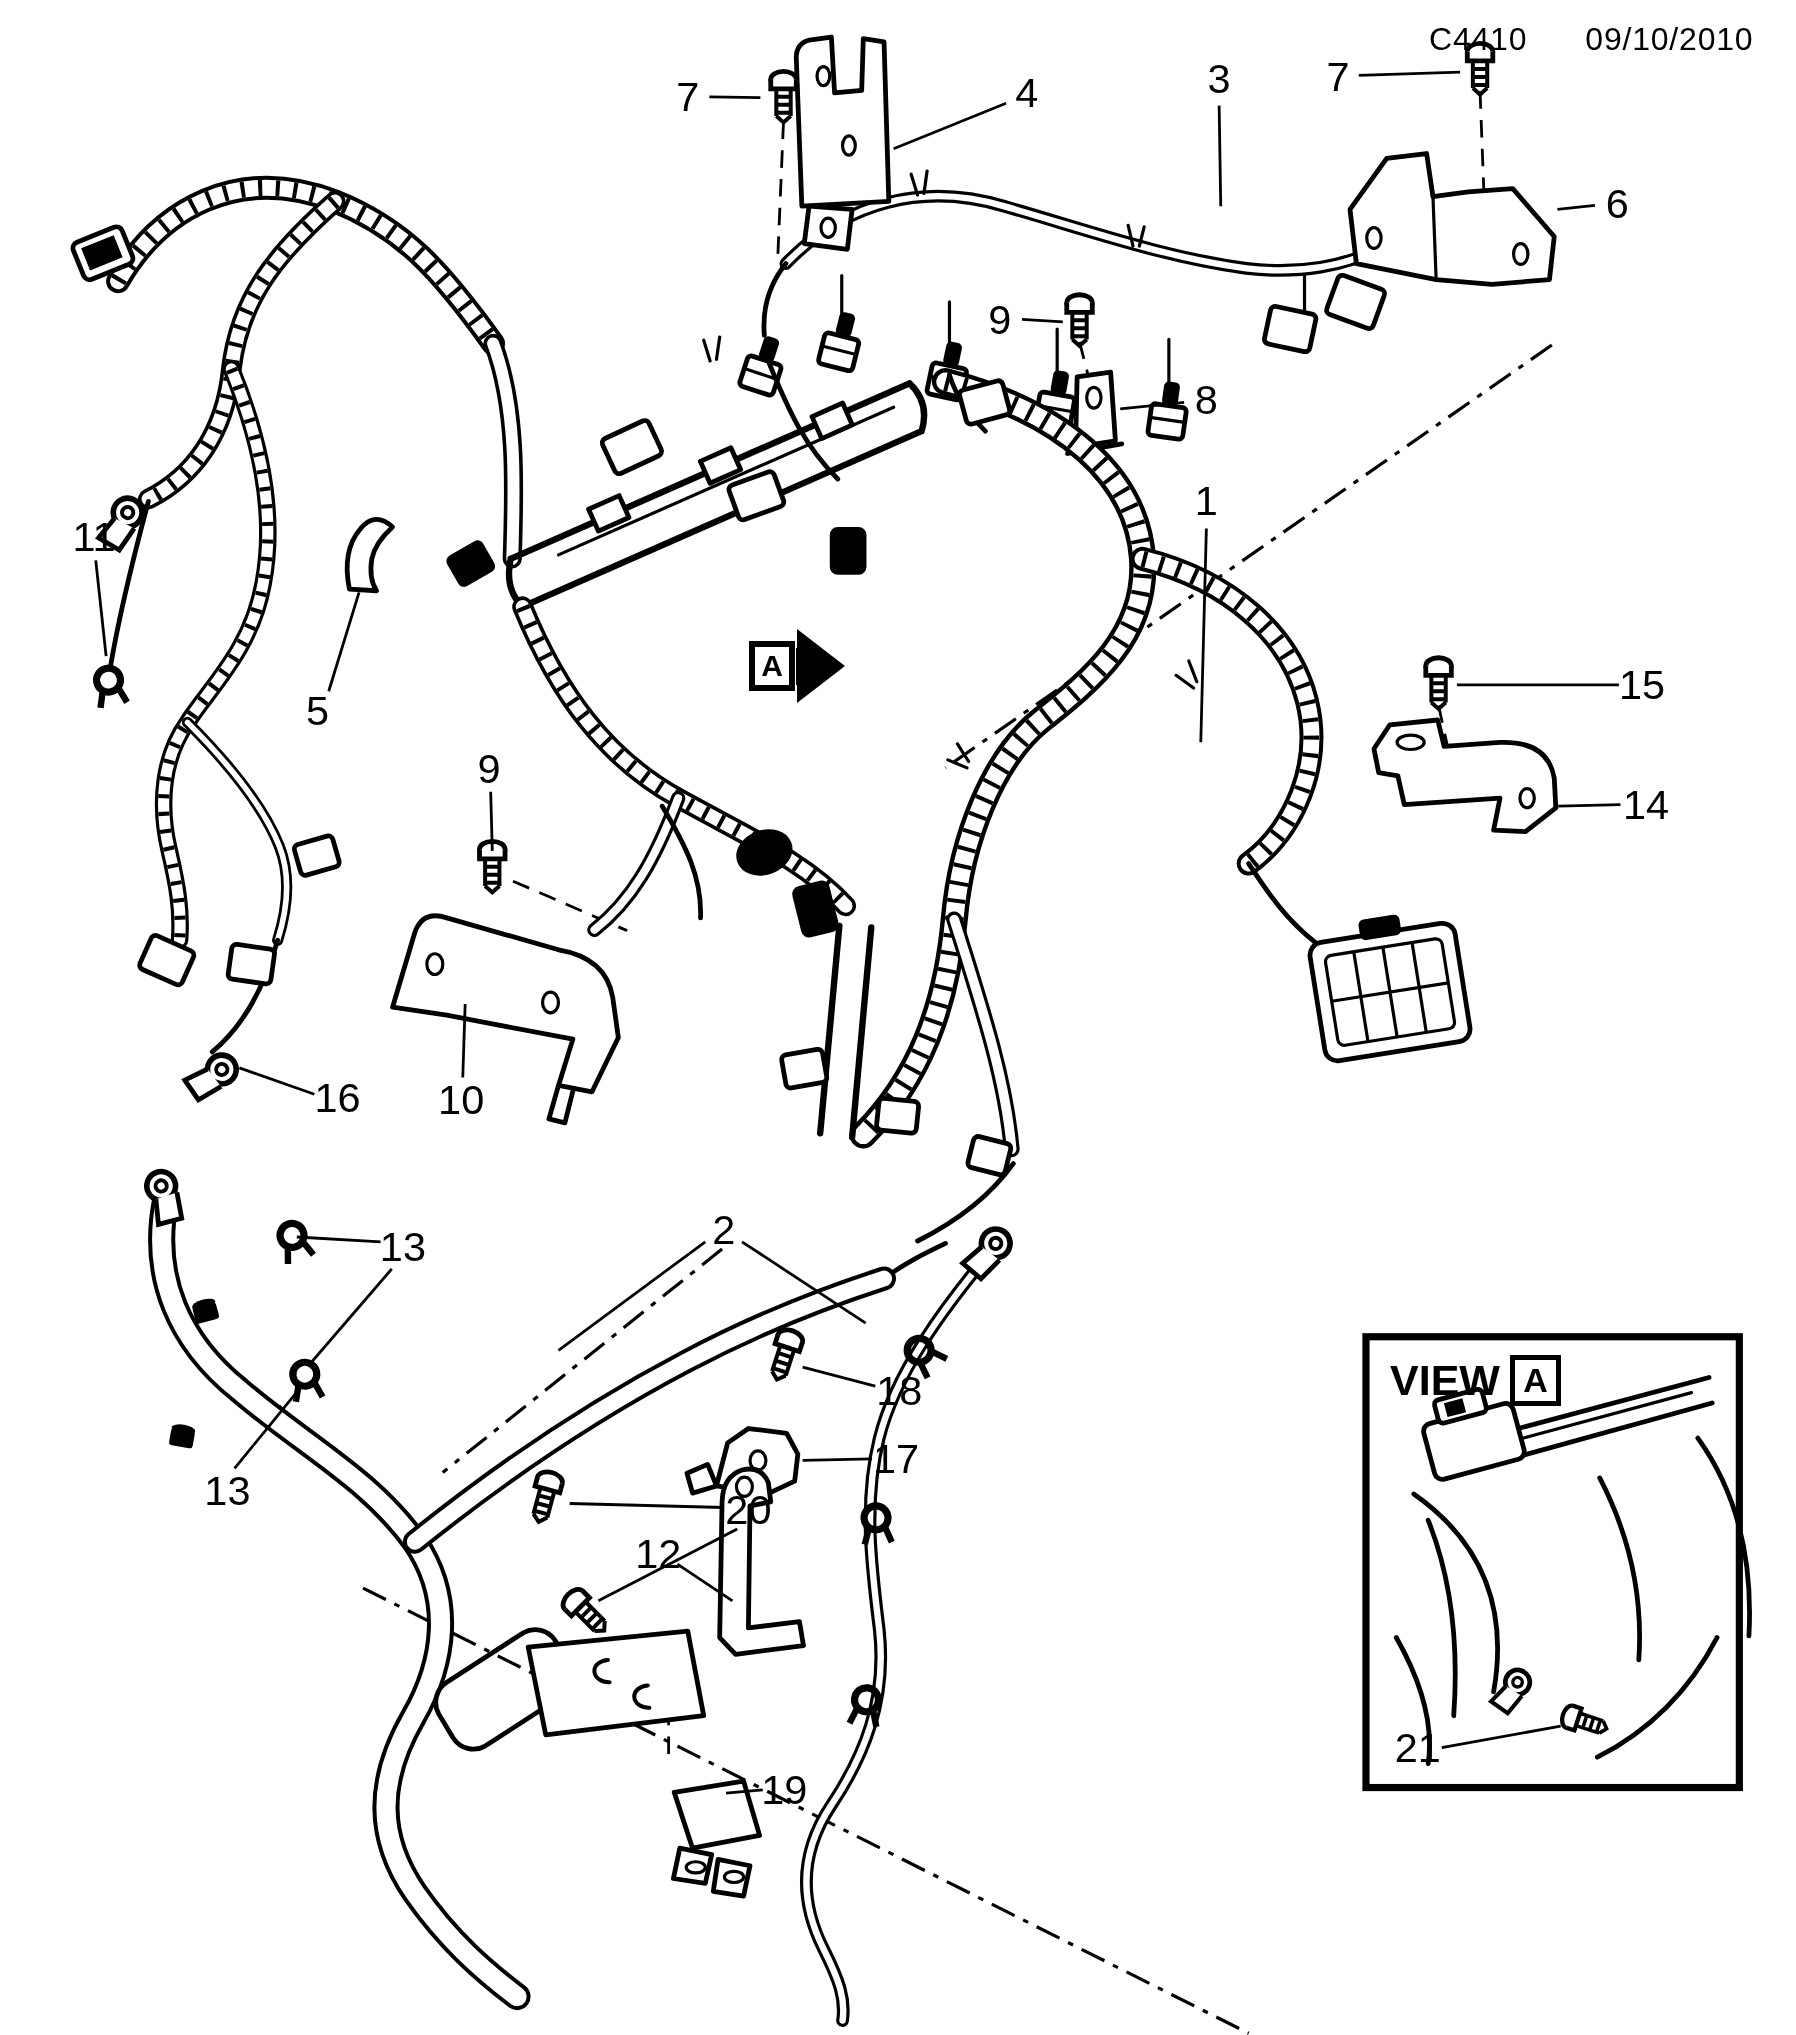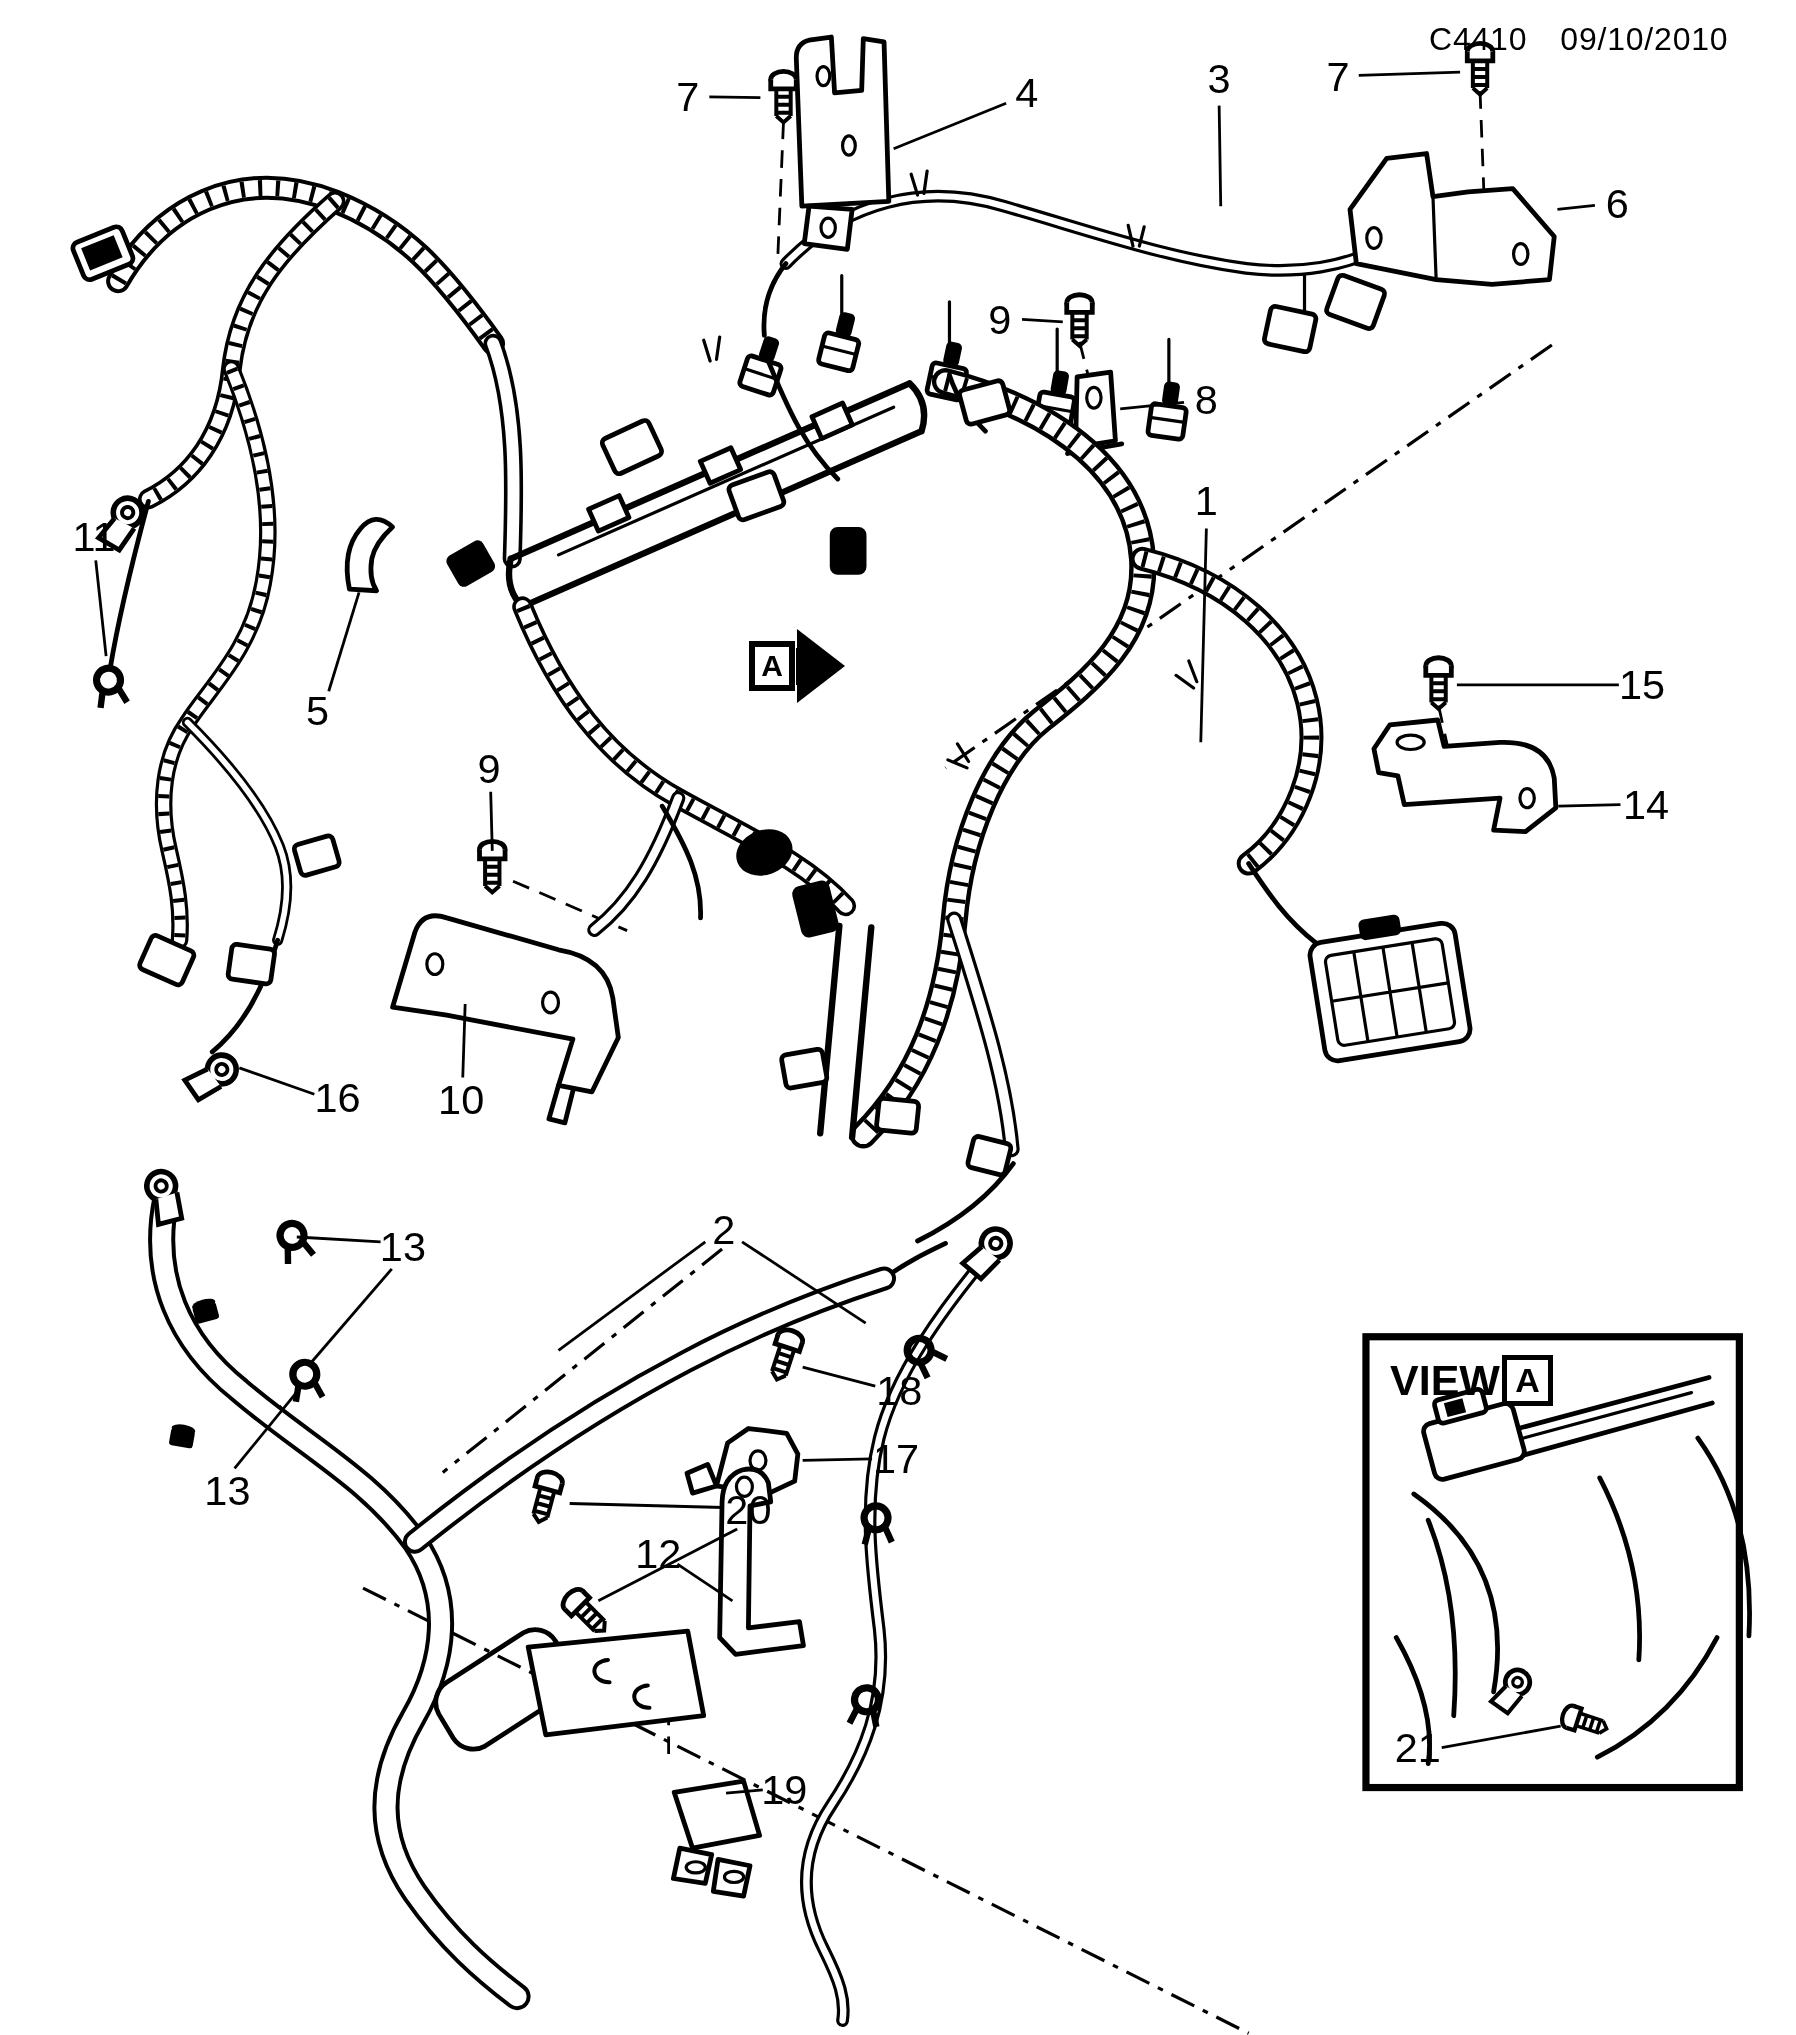--- a/index.html
+++ b/index.html
@@ -10,29 +10,29 @@
   .w4{stroke-width:4;} .w6{stroke-width:6;} .w8{stroke-width:8;}
   .tube-o{stroke:#000;fill:none;stroke-linecap:round;}
   .tube-i{stroke:#fff;fill:none;stroke-linecap:round;}
   .tube-r{stroke:#000;fill:none;stroke-linecap:butt;stroke-dasharray:5 17;}
   .plate{stroke:#000;stroke-width:6;fill:#fff;stroke-linejoin:round;}
   .blk{fill:#000;stroke:#000;stroke-width:4;}
   .dashdot{stroke:#000;stroke-width:4;fill:none;stroke-dasharray:32 12 7 12;}
   .dash{stroke:#000;stroke-width:3.5;fill:none;stroke-dasharray:22 14;}
   .leader{stroke:#000;stroke-width:3.5;}
   .callout{font-family:"Liberation Sans",sans-serif;font-size:52px;fill:#000;}
-  .hdr{position:absolute;top:21px;left:1429px;width:343px;display:flex;gap:33px;
+  .hdr{position:absolute;top:21px;left:1429px;width:343px;display:flex;gap:58px;
        font-size:32px;color:#000;letter-spacing:0.8px;white-space:nowrap;}
   .amarker{position:absolute;left:749px;top:629px;display:flex;align-items:center;}
   .abox{width:34px;height:38px;border:6.4px solid #000;display:flex;align-items:center;justify-content:center;
         font-weight:bold;font-size:30px;background:#fff;}
   .aarrow{width:0;height:0;margin-left:1.6px;border-top:37px solid transparent;border-bottom:37px solid transparent;
           border-left:48px solid #000;position:relative;}
   .aarrow::before{content:"";position:absolute;left:-49px;top:-18.4px;width:21px;height:37px;background:#000;}
-  .viewlabel{position:absolute;left:1390px;top:1355px;display:flex;align-items:center;gap:2px;
+  .viewlabel{position:absolute;left:1390px;top:1355px;display:flex;align-items:center;gap:10px;
              font-weight:bold;font-size:43px;color:#000;}
   .vbox{width:41px;height:41px;border:5.6px solid #000;display:flex;align-items:center;justify-content:center;
         font-size:34px;}
 </style>
 </head>
 <body>
 
 <div id="art">
 <svg width="1796" height="2036" viewBox="0 0 2251 2551" xmlns="http://www.w3.org/2000/svg">
   <defs>

